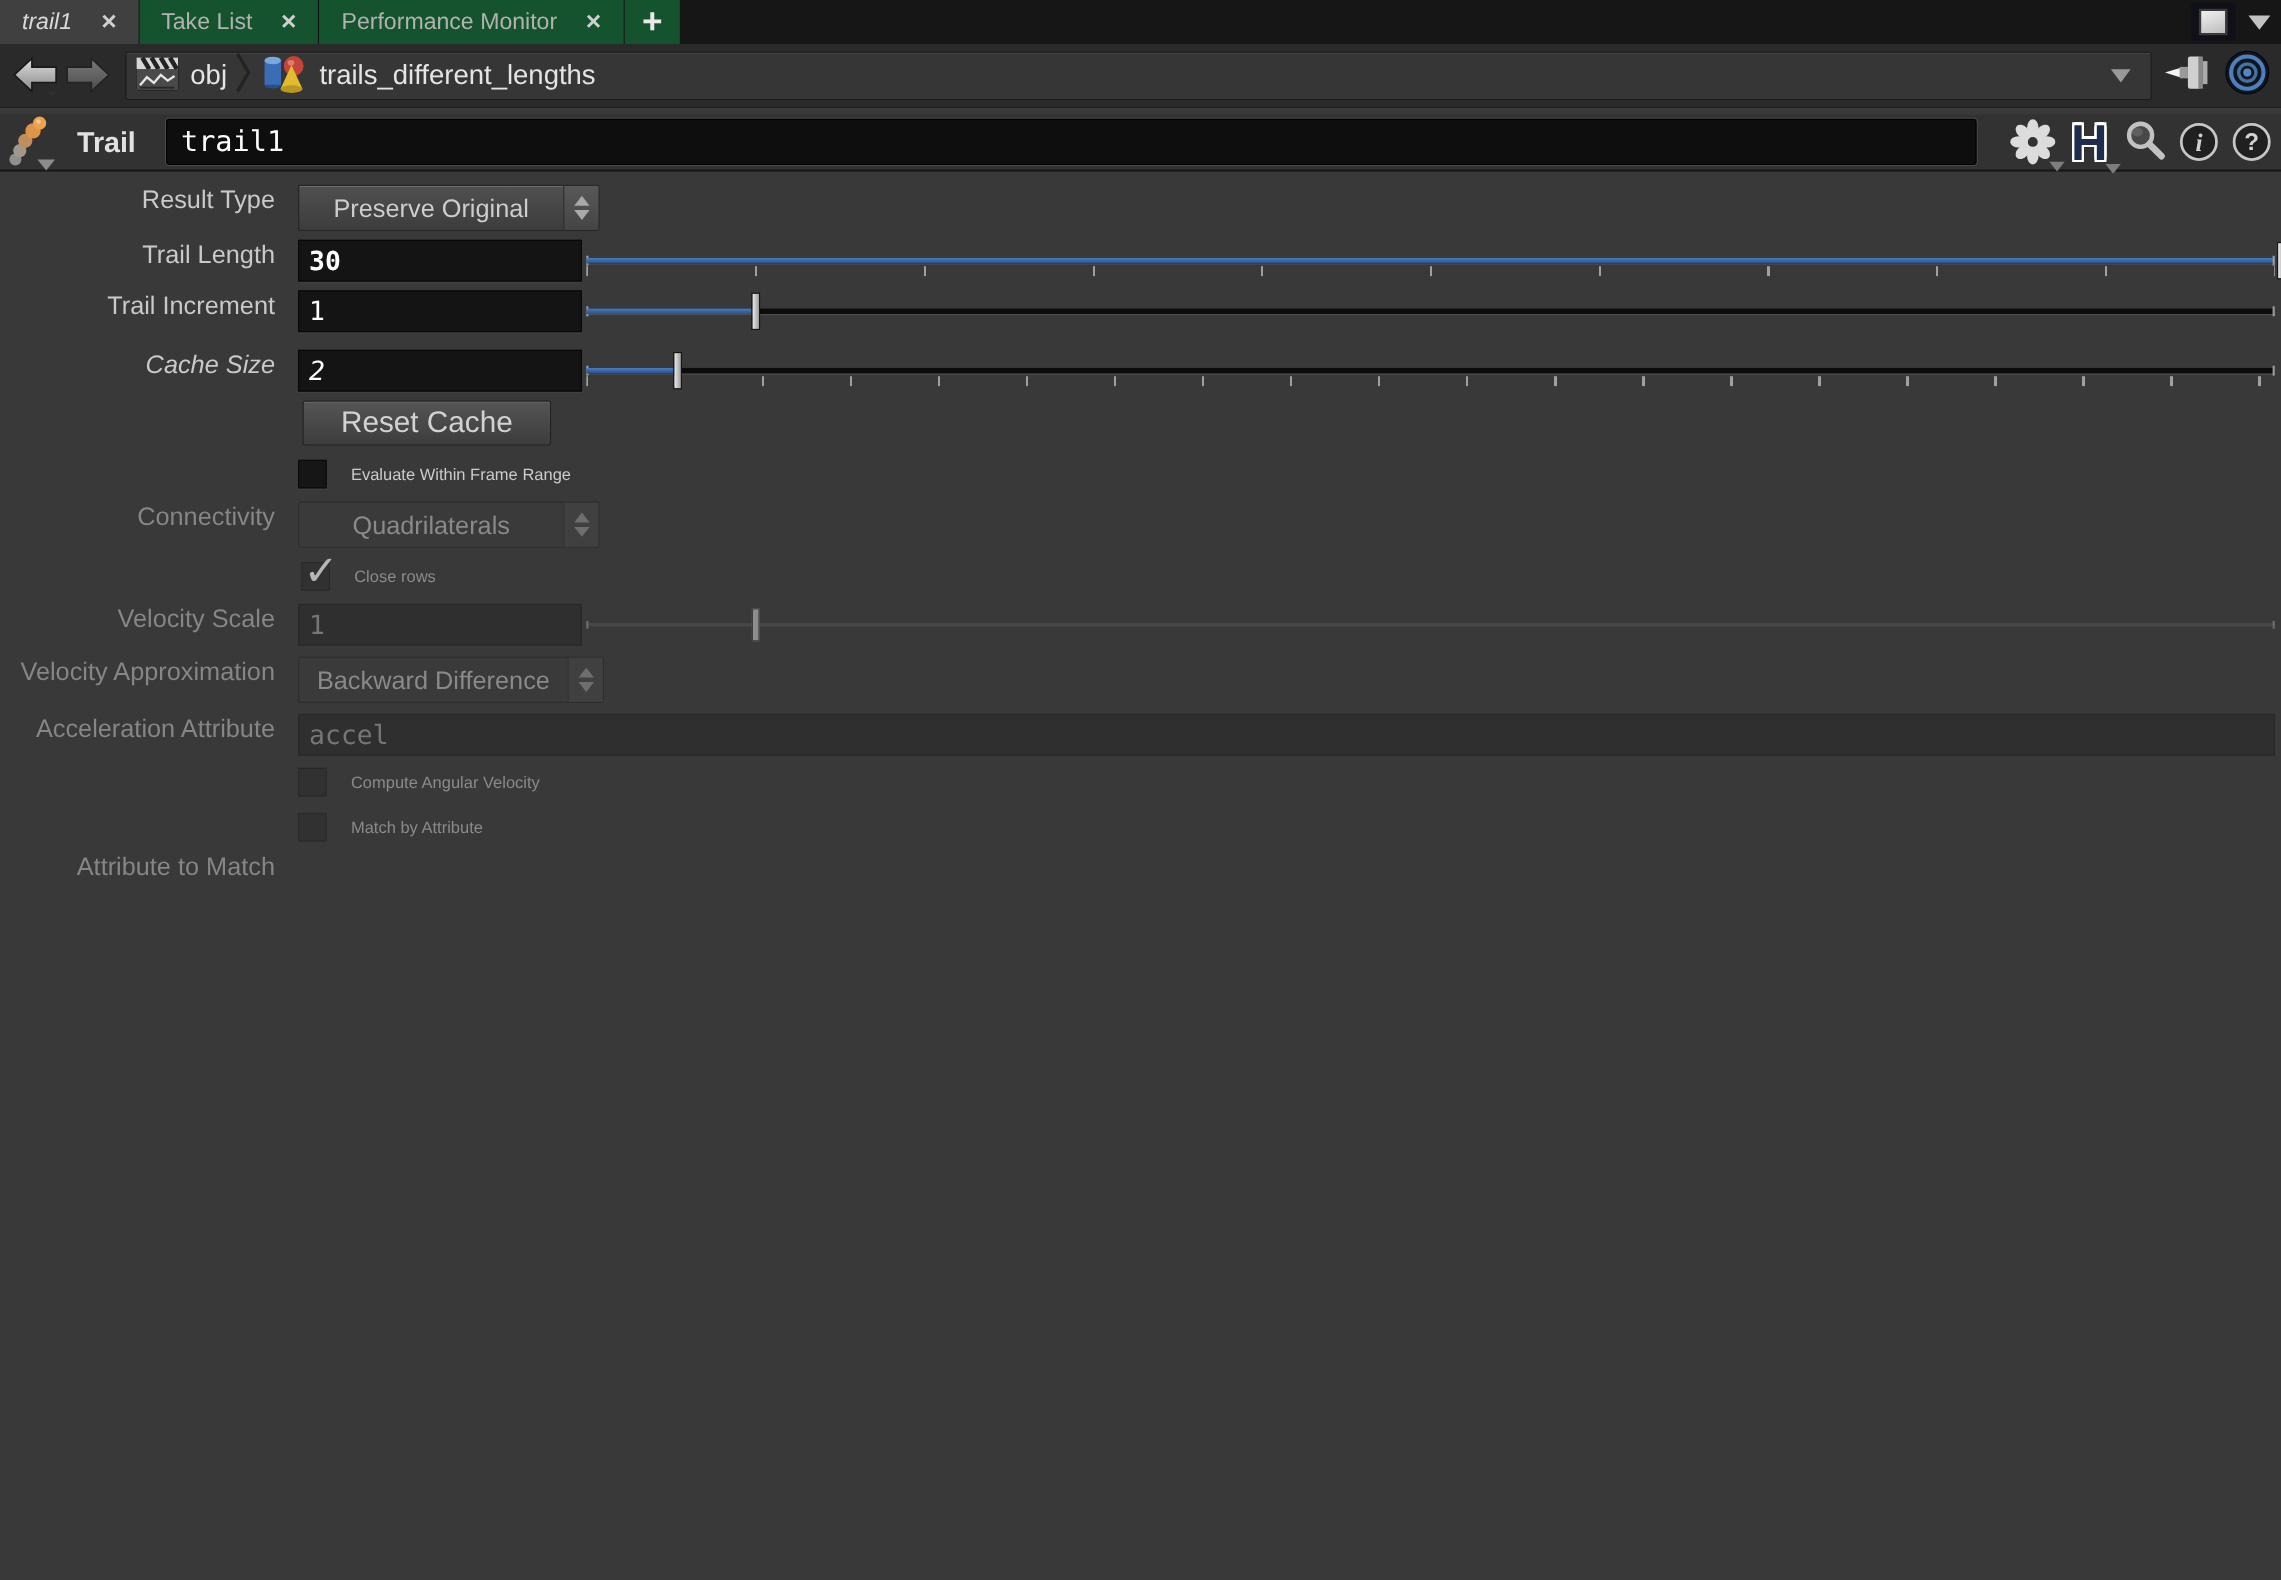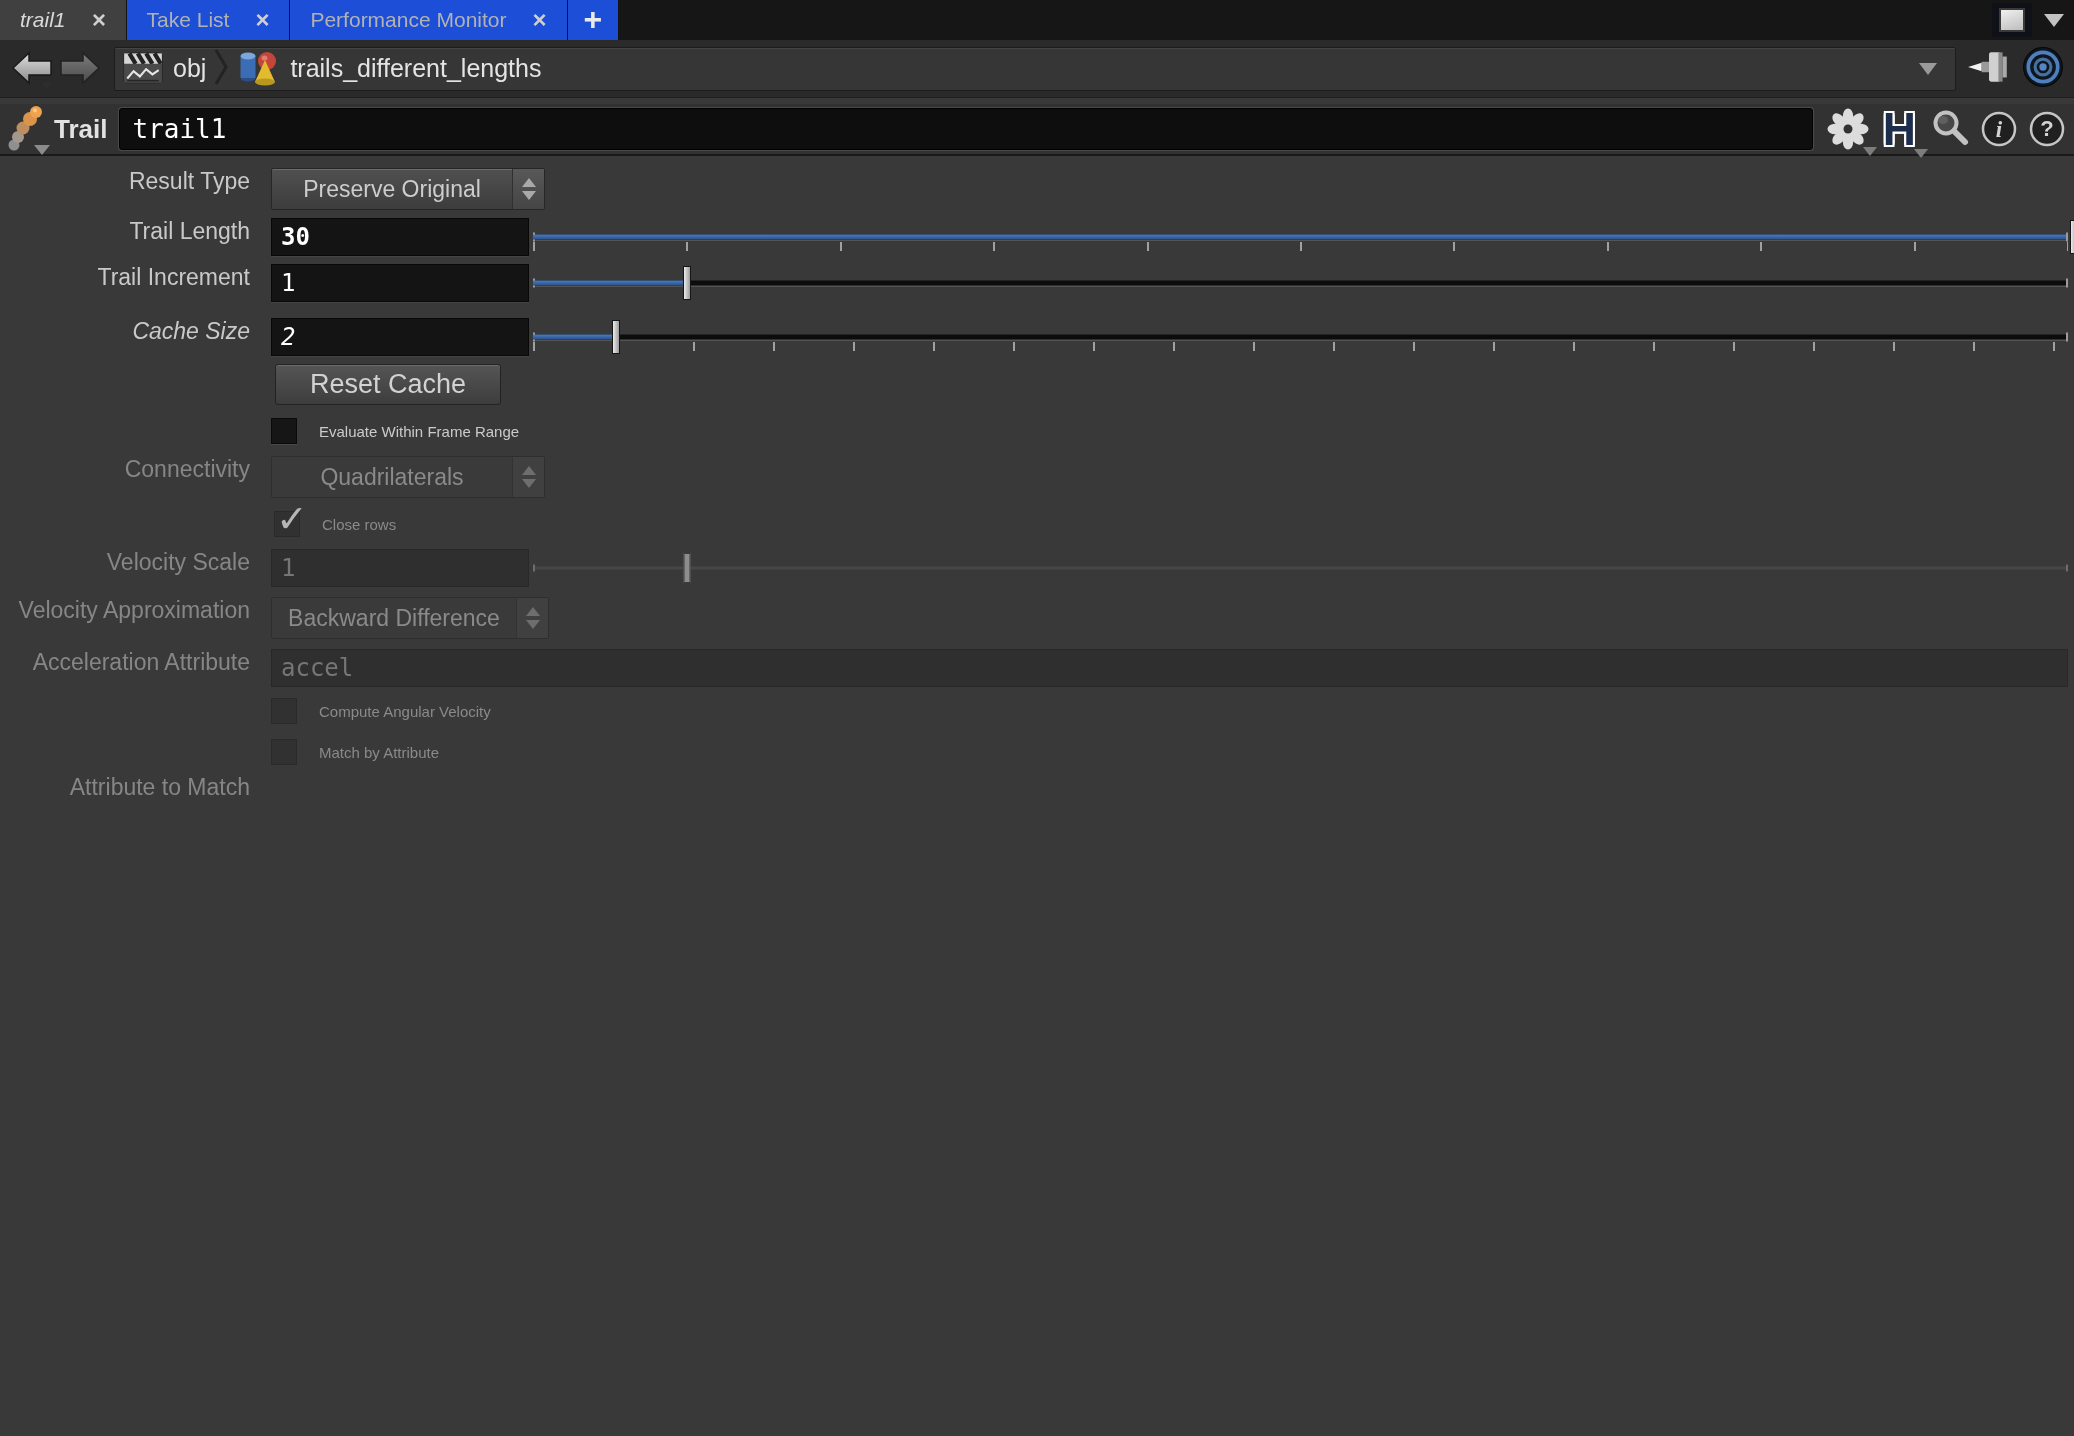--- a/index.html
+++ b/index.html
@@ -5,21 +5,21 @@
   * { box-sizing: border-box; }
   html,body { margin:0; padding:0; }
   body {
     width:2074px; height:1436px; overflow:hidden;
     background:#393939;
     font-family:"Liberation Sans", sans-serif;
     -webkit-font-smoothing:antialiased;
   }
   
   .tabbar { height:40px; background:#161616; display:flex; align-items:stretch; }
-  .tab { display:flex; align-items:center; padding:0 20px; background:#1d4ed8;
+  .tab { display:flex; align-items:center; padding:0 20px; background:#14532d;
          border-right:1px solid #141414; color:#b2b2b2; font-size:21px; cursor:default; }
   .tab .tab-label { margin-right:26px; }
   .tab.active { background:#404040; color:#d9d9d9; font-style:italic; }
   .tab-close { color:#cfcfcf; font-size:24px; font-weight:bold; line-height:1; }
   .tab.plus { padding:0 16px; }
   .tab.plus span { color:#e9e9e9; font-size:32px; font-weight:bold; line-height:1; margin-top:-3px;}
   .tab-spacer { flex:1; }
   .pane-controls { display:flex; align-items:center; gap:12px; padding-right:10px; }
   .pane-icon-wrap { width:40px; height:34px; background:#101018; display:flex; align-items:center; justify-content:center; }
   .pane-icon { width:26px; height:24px; background:linear-gradient(160deg,#f0f0f0,#bdbdbd); border:2px solid #3a3a3a; }
@@ -34,21 +34,21 @@
               box-shadow: inset 0 1px 0 rgba(255,255,255,0.07);
               display:flex; align-items:center; padding:0 4px 0 6px; }
   .crumb-text { color:#e4e4e4; font-size:25px; margin:0 8px; white-space:nowrap; }
   .crumb-arrow { margin-left:auto; margin-right:14px; width:0; height:0;
                  border-left:9px solid transparent; border-right:9px solid transparent;
                  border-top:12px solid #9a9a9a; }
   .nav-side-icon { flex:none; margin-left:10px; }
 
   
   .param-header { height:52px; margin-top:6px; background:#323232; border-bottom:2px solid #191919;
-                  display:flex; align-items:center; padding:0 8px 0 6px; }
+                  display:flex; align-items:center; padding:0 8px 0 6px;gap:16px; }
   .node-icon { position:relative; width:38px; height:48px; flex:none; }
   .node-icon .mini-arrow { position:absolute; bottom:-2px; right:-6px; }
   .mini-arrow { width:0; height:0; border-left:8px solid transparent; border-right:8px solid transparent; border-top:10px solid #8b8b8b; }
   .node-type { color:#e2e2e2; font-size:26px; font-weight:bold; margin:0 12px 0 10px; }
   .name-field { flex:1; height:42px; background:#0e0e0e; border:1px solid #000;
                 border-radius:3px; box-shadow:0 0 0 1px #4a4a4a;
                 display:flex; align-items:center; padding-left:12px; margin-right:14px; }
   .name-field span { color:#fff; font-family:"DejaVu Sans Mono", monospace; font-size:26px; }
   .hicons { display:flex; align-items:center; gap:10px; }
   .hicon { position:relative; display:flex; align-items:center; justify-content:center; }

